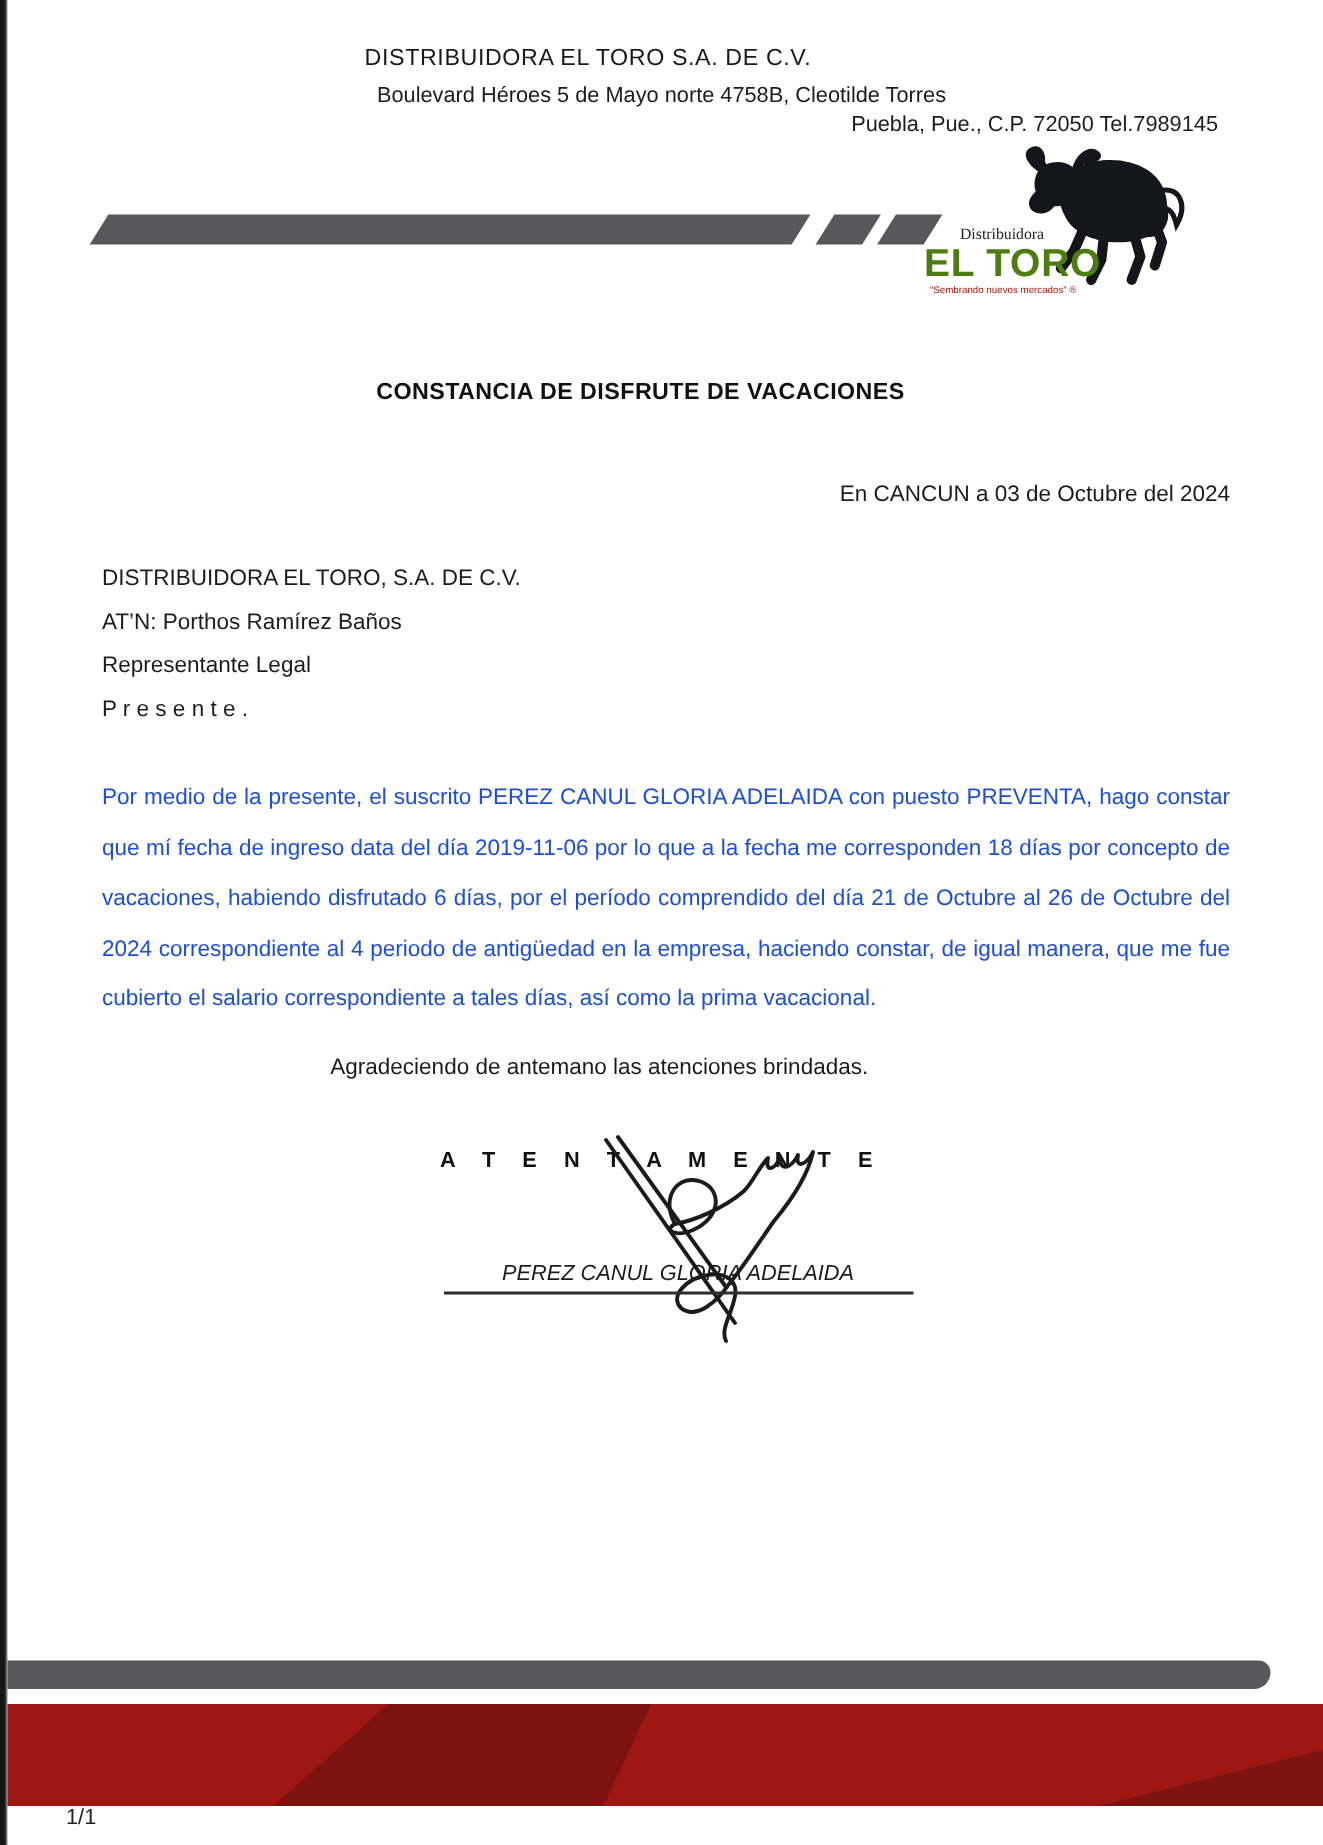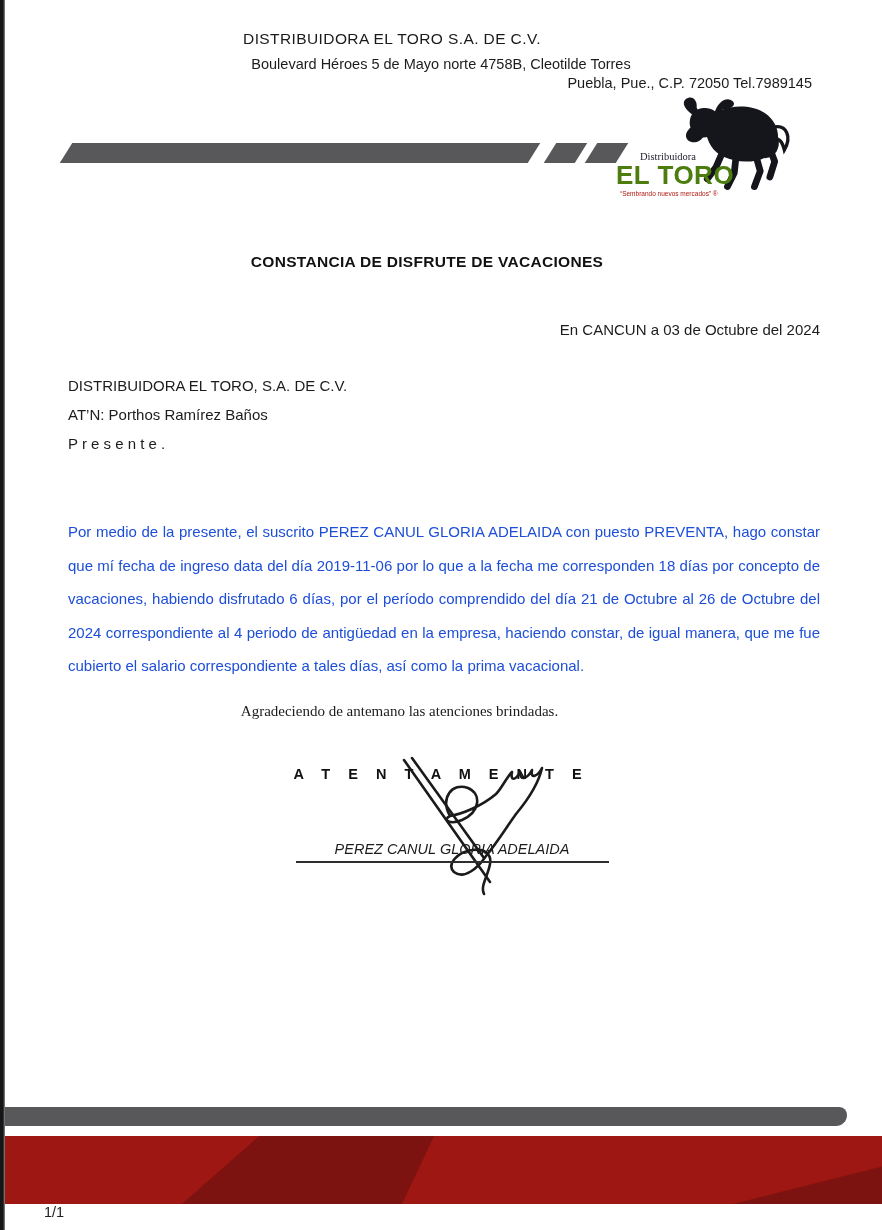--- a/index.html
+++ b/index.html
@@ -29,21 +29,21 @@
   .logo-tagline{position:absolute;left:8px;top:94px;font-size:6.5px;color:#b0170f;white-space:nowrap;}
   .bull{position:absolute;left:60px;top:0px;width:136px;height:106px;}
   
   .doc-title{position:absolute;left:0;top:253px;width:854px;text-align:center;
     font-size:15.5px;font-weight:700;letter-spacing:.3px;color:#111;}
   .dateline{position:absolute;right:62px;top:321px;font-size:15px;}
   .recipient{position:absolute;left:68px;top:371px;font-size:15px;line-height:29px;}
   .recipient div{margin-bottom:0;}
   .body-par{position:absolute;left:68px;top:515px;width:752px;font-size:15px;
     line-height:33.5px;text-align:justify;color:#1d4ed8;}
-  .closing{position:absolute;left:0;top:703px;width:799px;text-align:center;font-size:15px;font-family:Liberation Serif, serif;}
+  .closing{position:absolute;left:0;top:703px;width:799px;text-align:center;font-size:15px;}
   .atentamente{position:absolute;left:0;top:766px;width:882px;text-align:center;
     font-size:14.5px;font-weight:700;letter-spacing:7px;color:#111;}
   .sig-svg{position:absolute;left:388px;top:750px;width:196px;height:148px;}
   .sig-name{position:absolute;left:296px;top:841px;width:312px;text-align:center;font-size:14.5px;font-style:italic;}
   .sig-line{position:absolute;left:296px;top:861px;width:313px;height:2px;background:#2e2e2e;}
   
   .bot-gray{position:absolute;left:5px;top:1107px;width:842px;height:19px;background:#58585a;
     border-radius:0 10px 14px 0;}
   .bot-red{position:absolute;left:5px;top:1136px;width:877px;height:68px;background:#9e1712;}
   .bot-red-shade{position:absolute;left:0;top:0;width:100%;height:100%;background:#7d1310;
@@ -96,20 +96,21 @@
     <div class="logo-eltoro">EL TORO</div>
     <div class="logo-tagline">“Sembrando nuevos mercados” ®</div>
   </div>
 
   <div class="doc-title">CONSTANCIA DE DISFRUTE DE VACACIONES</div>
   <div class="dateline">En CANCUN a 03 de Octubre del 2024</div>
 
   <div class="recipient">
     <div>DISTRIBUIDORA EL TORO, S.A. DE C.V.</div>
     <div>AT’N: Porthos Ramírez Baños</div>
+    <div>Representante Legal</div>
     <div>P r e s e n t e .</div>
   </div>
 
   <div class="body-par">Por medio de la presente, el suscrito PEREZ CANUL GLORIA ADELAIDA con puesto PREVENTA, hago constar que mí fecha de ingreso data del día 2019-11-06 por lo que a la fecha me corresponden 18 días por concepto de vacaciones, habiendo disfrutado 6 días, por el período comprendido del día 21 de Octubre al 26 de Octubre del 2024 correspondiente al 4 periodo de antigüedad en la empresa, haciendo constar, de igual manera, que me fue cubierto el salario correspondiente a tales días, así como la prima vacacional.</div>
   <div class="closing">Agradeciendo de antemano las atenciones brindadas.</div>
 
   <div class="atentamente">A T E N T A M E N T E</div>
   <svg class="sig-svg" viewBox="0 0 196 148" xmlns="http://www.w3.org/2000/svg">
     <g fill="none" stroke="#1b1b1b" stroke-width="2.6" stroke-linecap="round" stroke-linejoin="round">
       <path d="M16,10 L102,132"></path>

